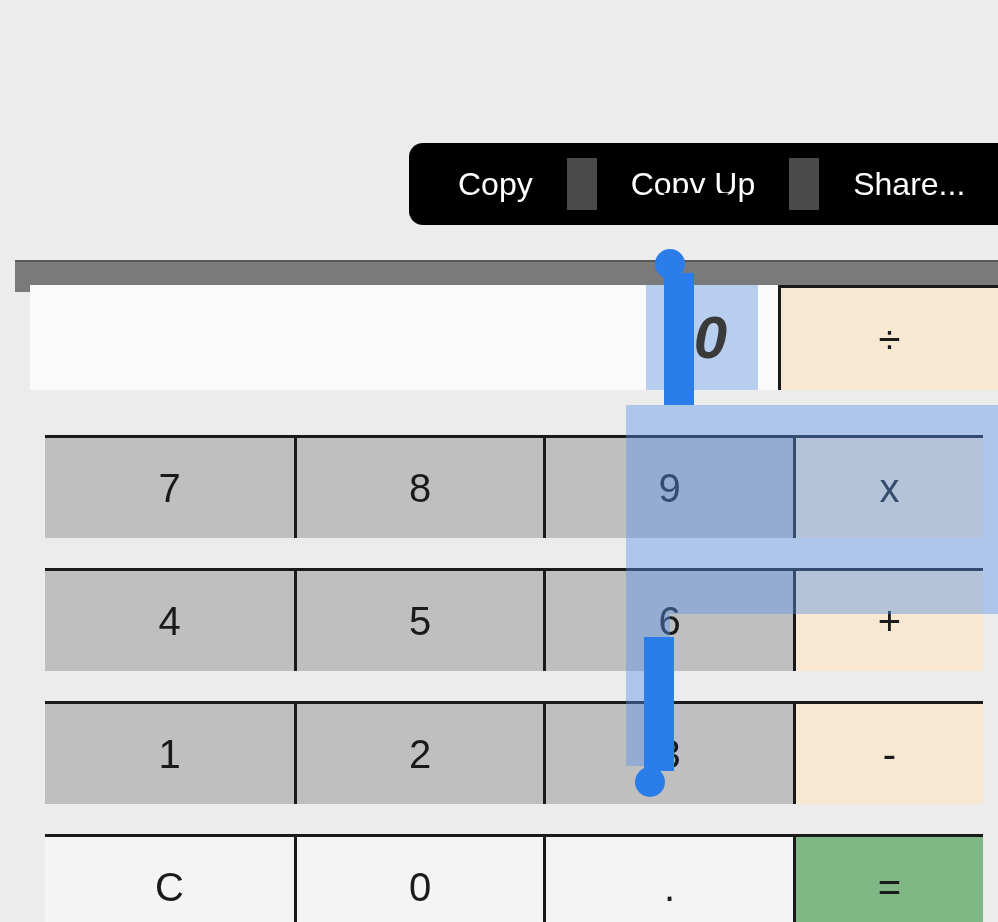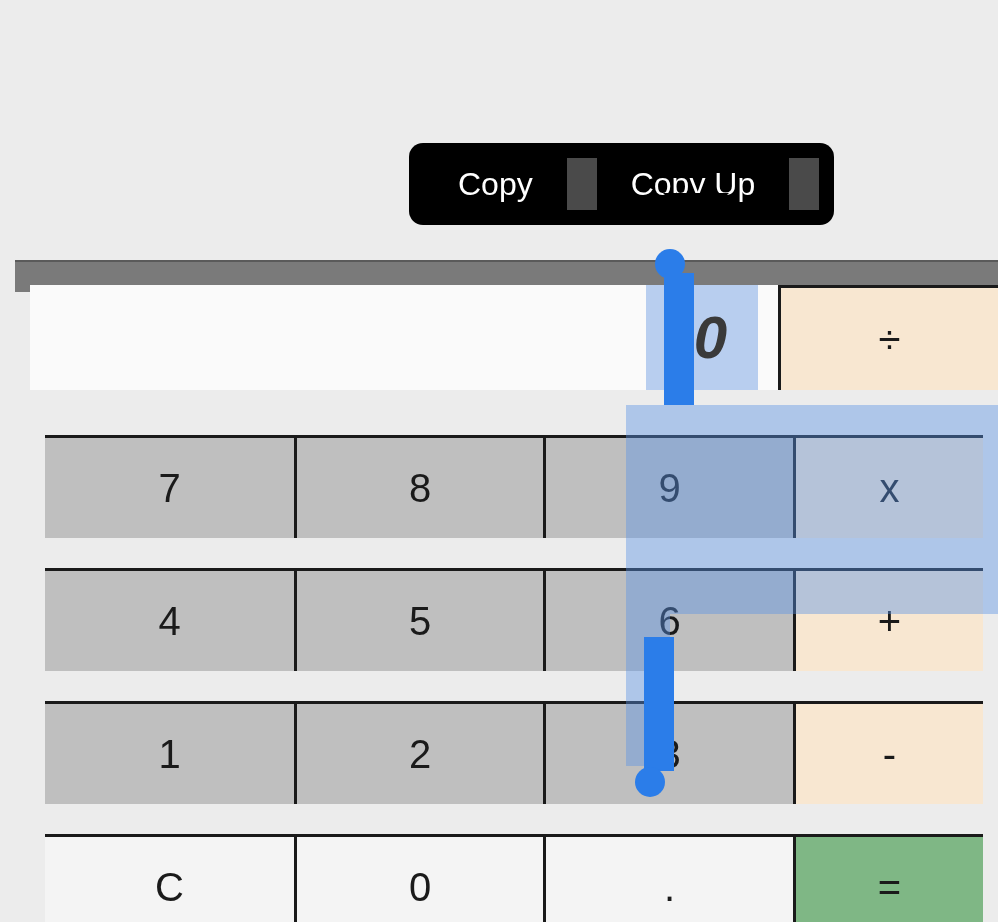--- a/index.html
+++ b/index.html
@@ -221,20 +221,21 @@
     }
   </style>
 </head>
 <body>
 
 <div class="context-menu">
   <div class="context-menu-item">Copy</div>
   <div class="context-menu-divider"></div>
   <div class="context-menu-item">Copy Up</div>
   <div class="context-menu-divider"></div>
+  <div class="context-menu-item">Share...</div>
   <div class="context-menu-tail"></div>
 </div>
 
 <div class="top-bar"></div>
 
 <div class="display-row">
   <div class="display-area">
     <div class="selection-highlight-top"></div>
     <span class="display-value">0</span>
   </div>

